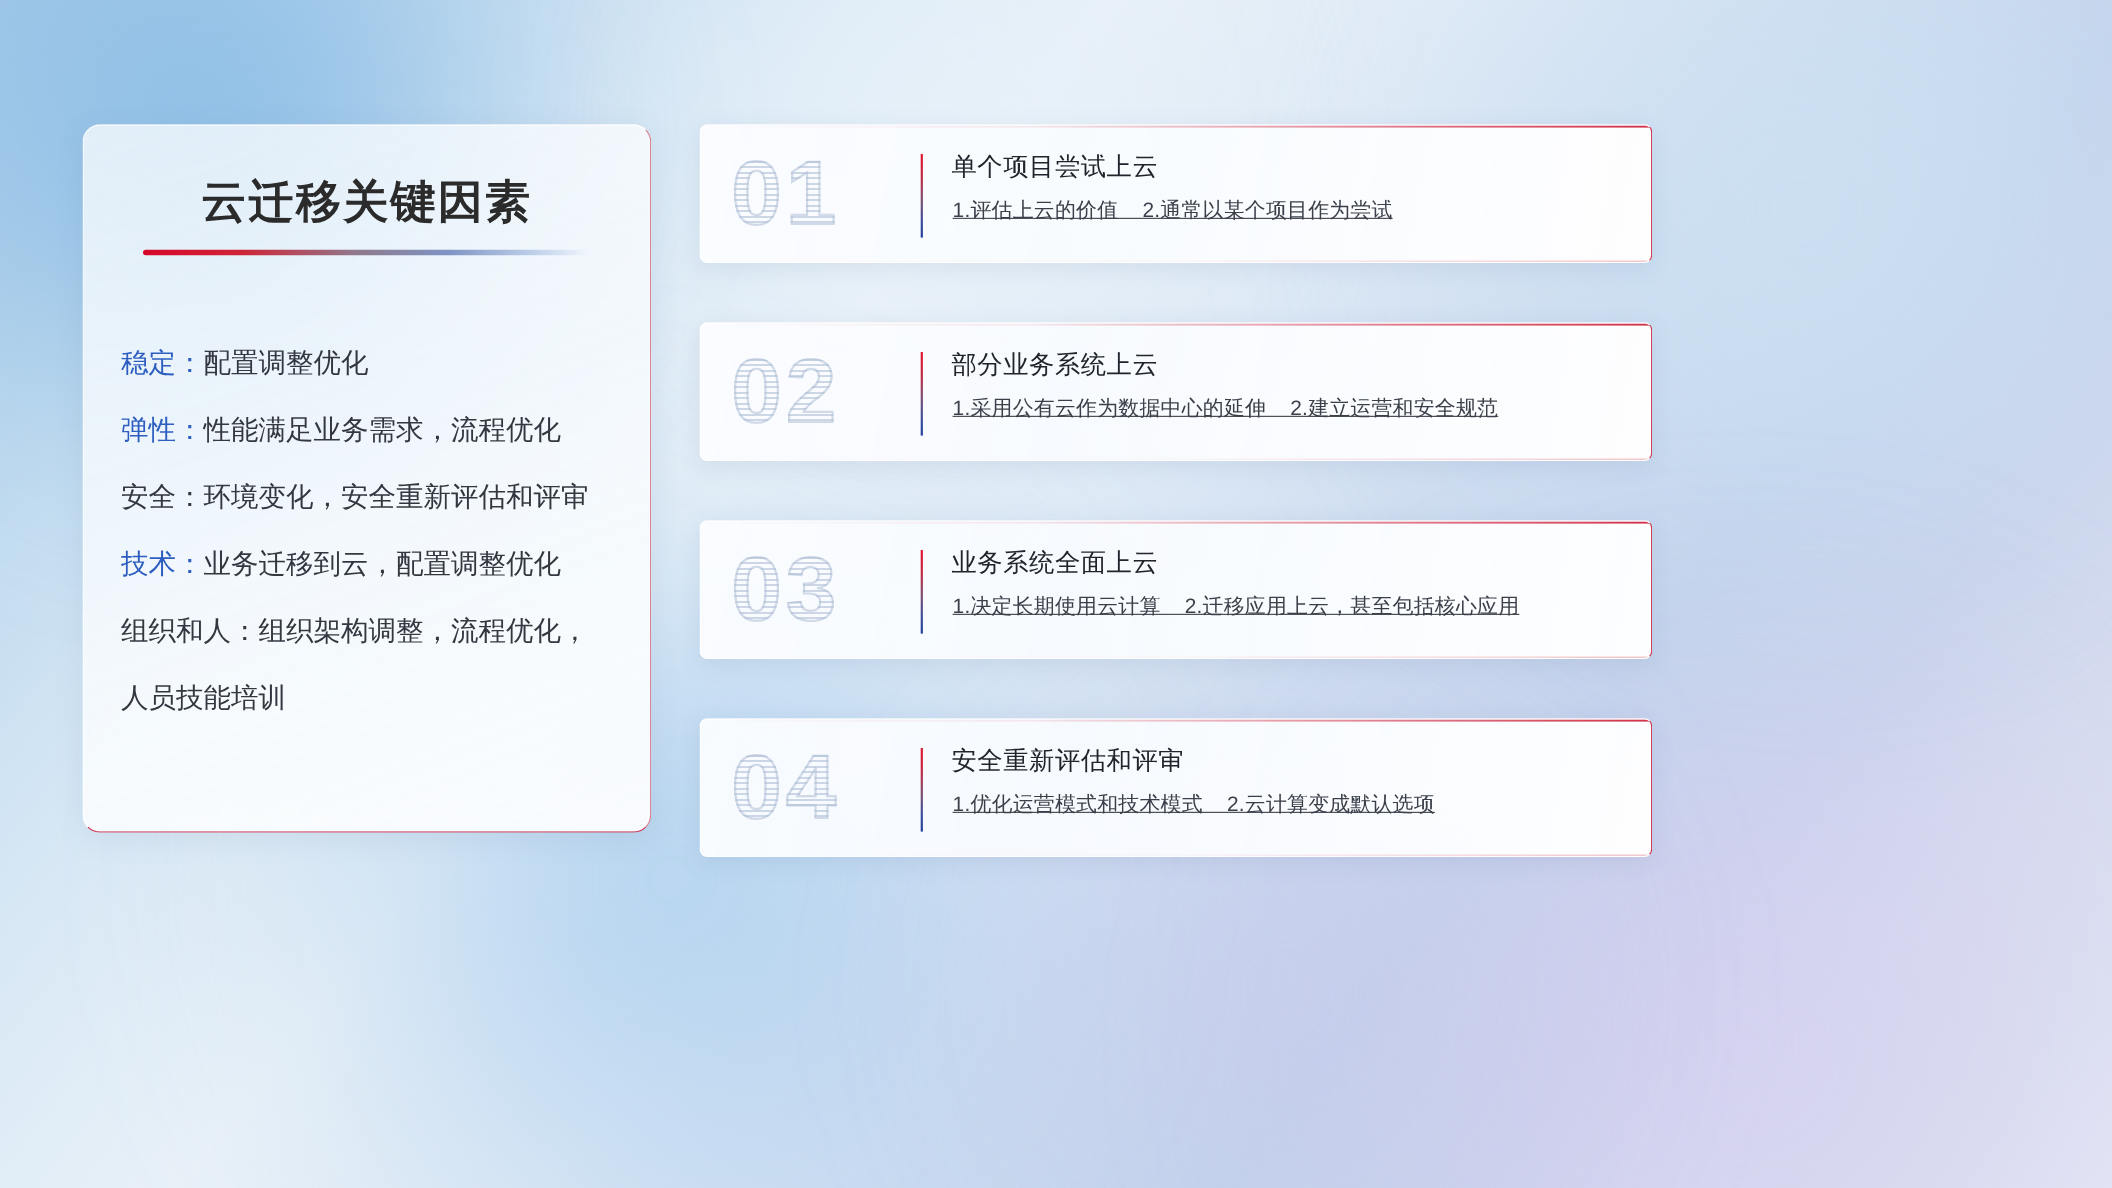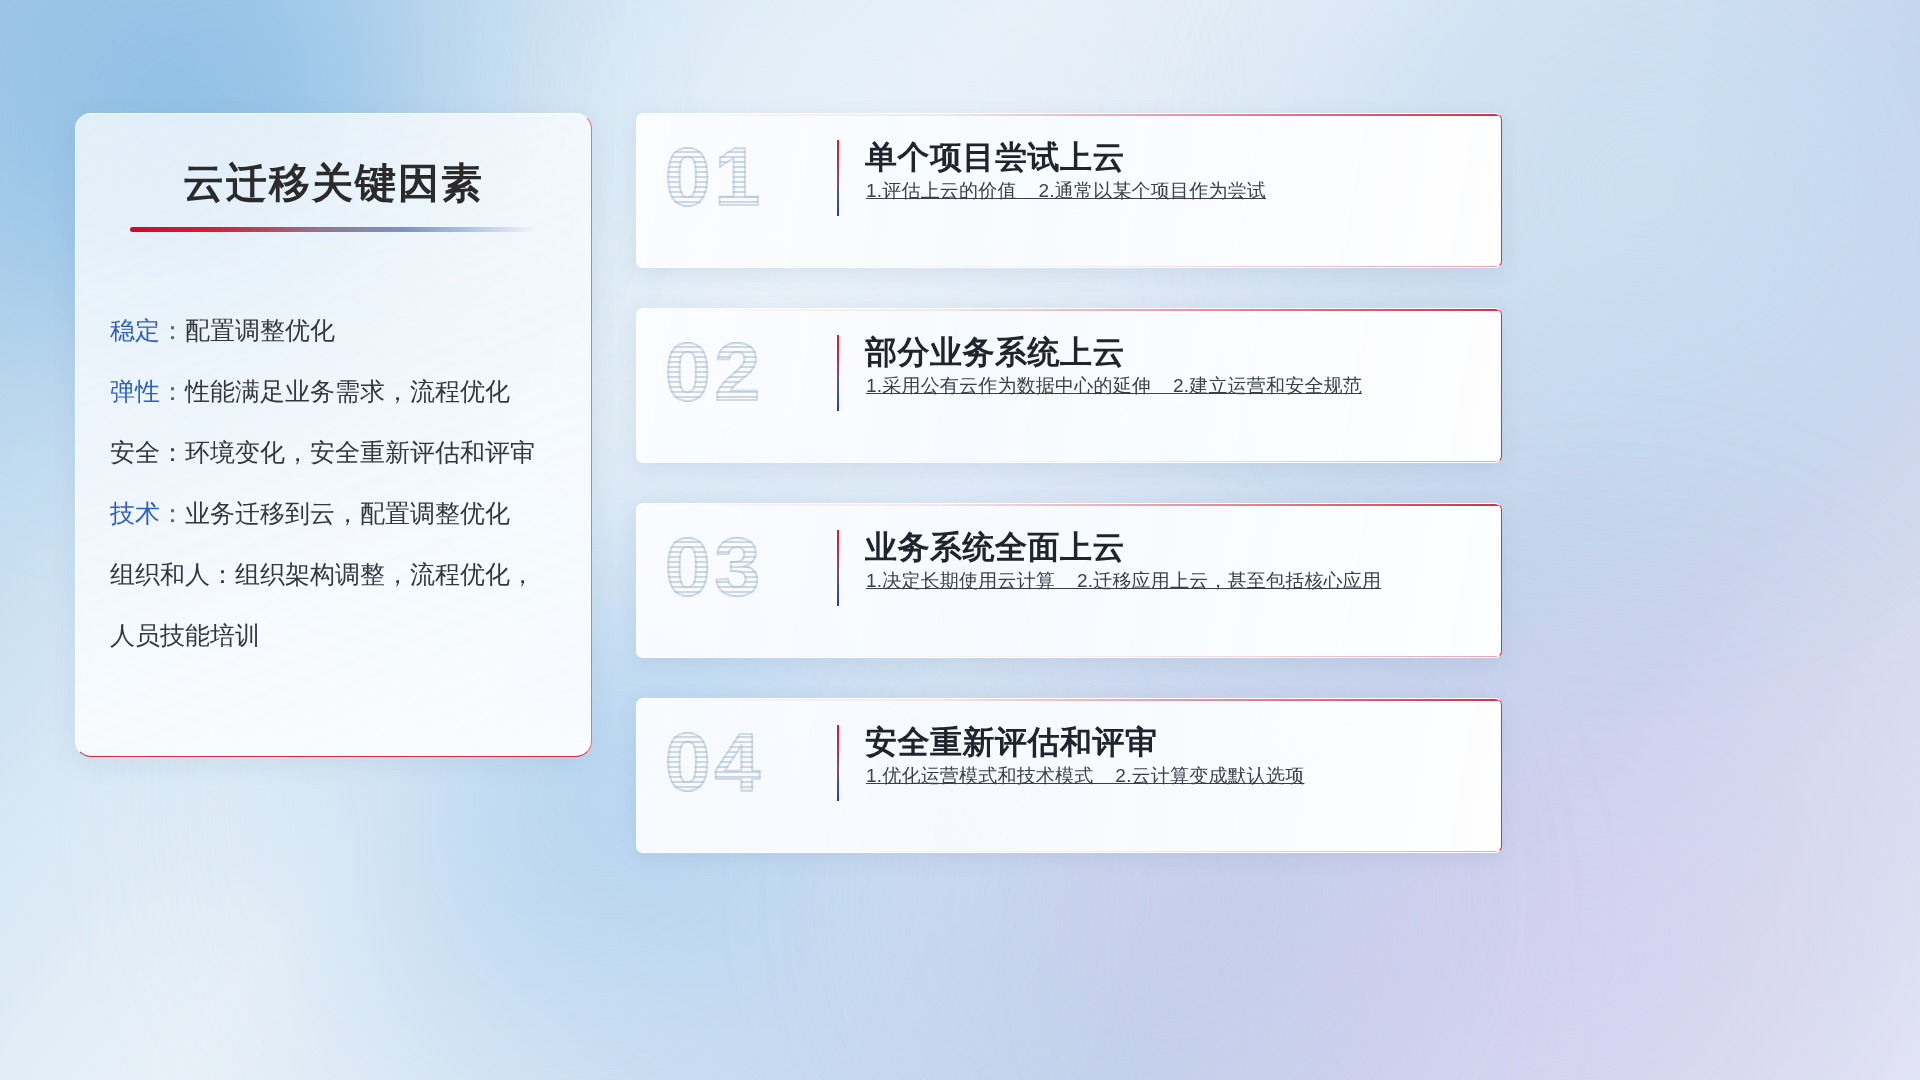--- a/index.html
+++ b/index.html
@@ -98,22 +98,22 @@
   }
   .factor-label { color: #2e5fc0; }
   .factor-label.neutral { color: #333740; }
   .factor-text { color: #333740; }
 
   
   #cards { position: absolute; left: 636px; top: 113px; width: 866px; }
 
   .card {
     position: relative;
-    height: 155px;
-    margin-bottom: 40px;
+    height: 126px;
+    margin-bottom: 54px;
     border-radius: 7px;
     background: linear-gradient(100deg, rgba(252,253,255,0.93) 0%, rgba(248,251,254,0.95) 40%, rgba(255,255,255,0.97) 100%);
     border: 1px solid rgba(255,255,255,0.9);
     border-right: 1.6px solid #d0324a;
     box-shadow: 0 5px 20px rgba(90,115,155,0.12);
     overflow: hidden;
     box-sizing: border-box;
   }
   .card::before { 
     content: "";
@@ -157,22 +157,22 @@
     top: 26px;
     width: 2.4px;
     height: 76px;
     background: linear-gradient(180deg, #e2172f 0%, #c42a45 28%, #7a4e73 55%, #3b4f9e 82%, #22409a 100%);
   }
 
   .card-title {
     position: absolute;
     left: 228px;
     top: 22px;
-    font-size: 32px;
-    font-weight: bold;
+    font-size: 23px;
+    font-weight: normal;
     color: #20242c;
     letter-spacing: 0.5px;
   }
 
   .card-desc {
     position: absolute;
     left: 229px;
     top: 64px;
     font-size: 19px;
     color: #3a3f49;

